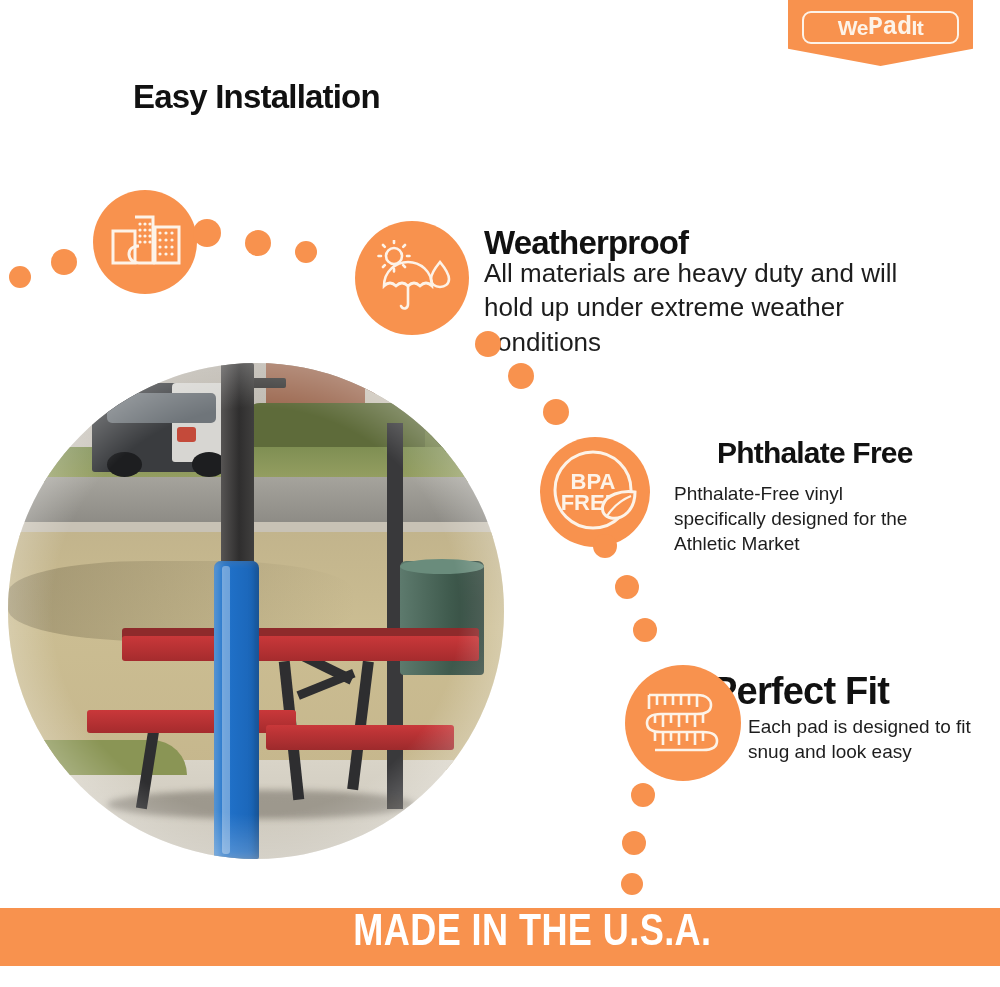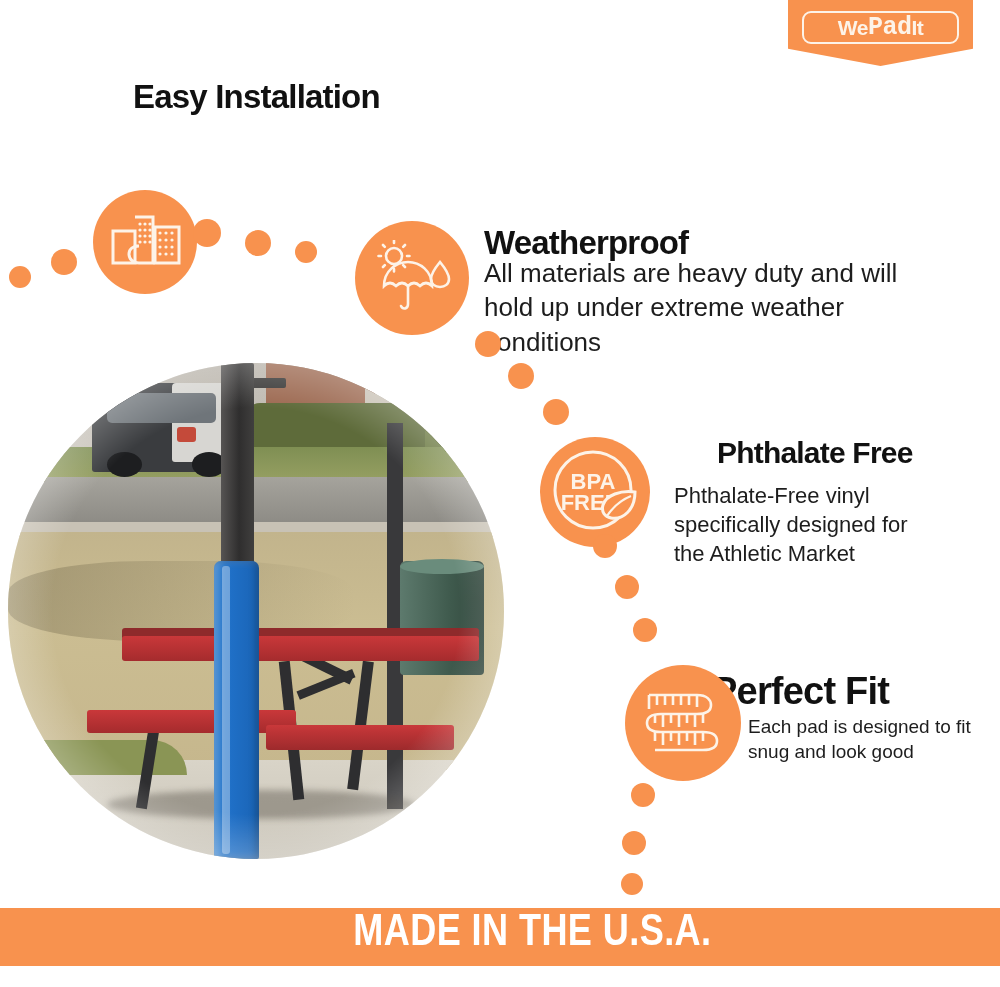--- a/index.html
+++ b/index.html
@@ -70,21 +70,21 @@
     font-weight: normal;
   }
 
   #title-easy  { left: 133px; top: 80px;  font-size: 33px; }
   #body-easy   { left: 134px; top: 126px; font-size: 19px; width: 420px; }
 
   #title-weather { left: 484px; top: 226px; font-size: 33px; }
   #body-weather  { left: 484px; top: 256px; font-size: 26px; width: 430px; }
 
   #title-bpa  { left: 674px; top: 438px; font-size: 30px; margin-left: 43px; }
-  #body-bpa   { left: 674px; top: 481px; font-size: 22px; width: 262px; }
+  #body-bpa   { left: 674px; top: 481px; font-size: 19px; width: 262px; }
 
   #title-fit  { left: 712px; top: 672px; font-size: 38px; }
   #body-fit   { left: 748px; top: 714px; font-size: 19px; width: 230px; }
 
   
   .icon-circle {
     position: absolute;
     border-radius: 50%;
     background: #F8924E;
     display: flex;
@@ -293,21 +293,21 @@
     <svg width="104" height="104" viewBox="0 0 104 104">
       <circle cx="50" cy="50" r="38" fill="none" stroke="#FDF3E8" stroke-width="3"></circle>
       <text x="50" y="49" text-anchor="middle" fill="#FDF3E8" font-family="Liberation Sans, sans-serif" font-size="22" font-weight="bold">BPA</text>
       <text x="47" y="70" text-anchor="middle" fill="#FDF3E8" font-family="Liberation Sans, sans-serif" font-size="22" font-weight="bold">FREE</text>
       <path d="M92 52 C92 70 80 80 68 78 C62 77 58 72 60 65 C63 55 78 50 92 52 Z" fill="#F8924E" stroke="#FDF3E8" stroke-width="3"></path>
       <path d="M88 56 C78 60 70 67 64 76" fill="none" stroke="#FDF3E8" stroke-width="2.2"></path>
     </svg>
   </div>
 
   <div id="title-fit" class="feat-title">Perfect Fit</div>
-  <div id="body-fit" class="feat-body">Each pad is designed to fit snug and look good</div>
+  <div id="body-fit" class="feat-body">Each pad is designed to fit snug and look easy</div>
 
   <div id="icon-fit" class="icon-circle">
     <svg width="84" height="80" viewBox="0 0 84 80" fill="none" stroke="#FDF3E8" stroke-width="2.6" stroke-linejoin="round">
       <path d="M8 12 H56 C66 12 70 17 70 22 C70 27 66 31 56 31 H20 C10 31 6 35 6 40 C6 45 10 49 20 49 H62 C72 49 76 53 76 58 C76 63 72 67 62 67 H14"></path>
       <path d="M8 12 V26 M16 12 V22 M24 12 V22 M32 12 V22 M40 12 V22 M48 12 V22 M56 12 V24"></path>
       <path d="M14 49 V58 M22 49 V62 M30 49 V58 M38 49 V62 M46 49 V58 M54 49 V62 M62 49 V58"></path>
       <path d="M14 31 V40 M22 31 V44 M30 31 V40 M38 31 V44 M46 31 V40 M54 31 V44 M62 31 V40"></path>
     </svg>
   </div>
 

